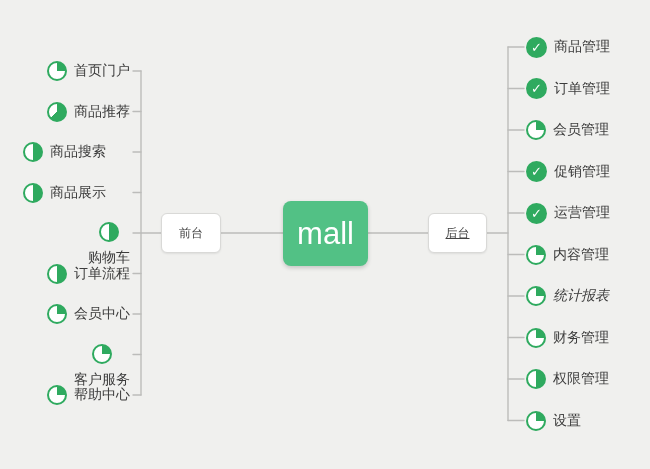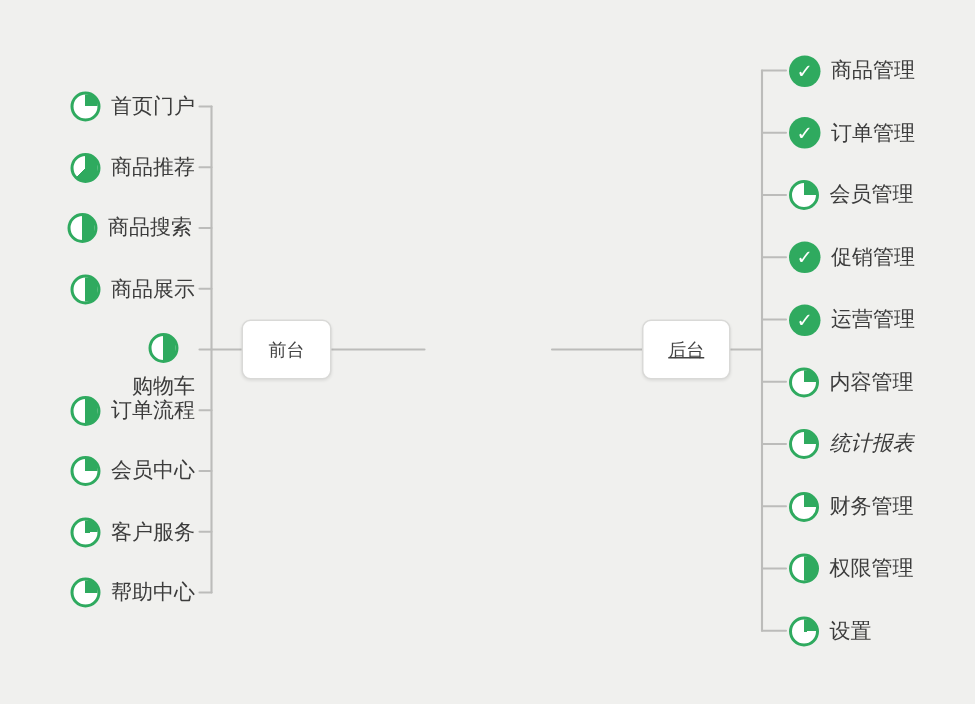--- a/index.html
+++ b/index.html
@@ -96,59 +96,62 @@
       <line x1="508" y1="296" x2="524" y2="296" stroke="#bcbcba" stroke-width="1.4" stroke-linecap="round"></line>
       <line x1="508" y1="337.5" x2="524" y2="337.5" stroke="#bcbcba" stroke-width="1.4" stroke-linecap="round"></line>
       <line x1="508" y1="379" x2="524" y2="379" stroke="#bcbcba" stroke-width="1.4" stroke-linecap="round"></line>
       <line x1="508" y1="420.5" x2="524" y2="420.5" stroke="#bcbcba" stroke-width="1.4" stroke-linecap="round"></line>
       <line x1="508" y1="47" x2="508" y2="420.5" stroke="#bcbcba" stroke-width="1.4" stroke-linecap="round"></line>
       <line x1="487" y1="233" x2="508" y2="233" stroke="#bcbcba" stroke-width="1.4" stroke-linecap="round"></line>
       <line x1="221" y1="233" x2="283" y2="233" stroke="#bcbcba" stroke-width="1.4" stroke-linecap="round"></line>
       <line x1="368" y1="233" x2="428" y2="233" stroke="#bcbcba" stroke-width="1.4" stroke-linecap="round"></line>
     </svg>
 
+  <div class="node root">
+    <span>mall</span>
+  </div>
 
   <div class="node branch" id="branch-left">
     <span>前台</span>
   </div>
 
   <div class="node branch" id="branch-right">
     <span>后台</span>
   </div>
 
   <div id="items">
       <div class="topic" style="top: 60px; right: 520px;">
       <span class="marker pie" style="background: conic-gradient(rgb(47, 170, 95) 0deg, rgb(47, 170, 95) 90deg, rgb(255, 255, 255) 90deg, rgb(255, 255, 255) 360deg);"></span>
       <span class="label">首页门户</span>
     </div>
       <div class="topic" style="top: 100.5px; right: 520px;">
       <span class="marker pie" style="background: conic-gradient(rgb(47, 170, 95) 0deg, rgb(47, 170, 95) 225deg, rgb(255, 255, 255) 225deg, rgb(255, 255, 255) 360deg);"></span>
       <span class="label">商品推荐</span>
     </div>
-      <div class="topic" style="top: 141px; right: 522px;">
+      <div class="topic" style="top: 141px; right: 544px;">
       <span class="marker pie" style="background: conic-gradient(rgb(47, 170, 95) 0deg, rgb(47, 170, 95) 180deg, rgb(255, 255, 255) 180deg, rgb(255, 255, 255) 360deg);"></span>
       <span class="label">商品搜索</span>
     </div>
-      <div class="topic" style="top: 181.5px; right: 520px; align-items: center;">
+      <div class="topic" style="top: 181.5px; right: 544px; align-items: center;">
       <span class="marker pie" style="background: conic-gradient(rgb(47, 170, 95) 0deg, rgb(47, 170, 95) 180deg, rgb(255, 255, 255) 180deg, rgb(255, 255, 255) 360deg);"></span>
       <span class="label">商品展示</span>
     </div>
       <div class="topic" style="top: 222px; right: 520px; flex-direction: column;">
       <span class="marker pie" style="background: conic-gradient(rgb(47, 170, 95) 0deg, rgb(47, 170, 95) 180deg, rgb(255, 255, 255) 180deg, rgb(255, 255, 255) 360deg);"></span>
       <span class="label">购物车</span>
     </div>
       <div class="topic" style="top: 262.5px; right: 520px;">
       <span class="marker pie" style="background: conic-gradient(rgb(47, 170, 95) 0deg, rgb(47, 170, 95) 180deg, rgb(255, 255, 255) 180deg, rgb(255, 255, 255) 360deg);"></span>
       <span class="label">订单流程</span>
     </div>
       <div class="topic" style="top: 303px; right: 520px;">
       <span class="marker pie" style="background: conic-gradient(rgb(47, 170, 95) 0deg, rgb(47, 170, 95) 90deg, rgb(255, 255, 255) 90deg, rgb(255, 255, 255) 360deg);"></span>
       <span class="label">会员中心</span>
     </div>
-      <div class="topic" style="top: 343.5px; right: 520px;">
+      <div class="topic" style="top: 343.5px; right: 520px; flex-direction: column;">
       <span class="marker pie" style="background: conic-gradient(rgb(47, 170, 95) 0deg, rgb(47, 170, 95) 90deg, rgb(255, 255, 255) 90deg, rgb(255, 255, 255) 360deg);"></span>
       <span class="label">客户服务</span>
     </div>
       <div class="topic" style="top: 384px; right: 520px;">
       <span class="marker pie" style="background: conic-gradient(rgb(47, 170, 95) 0deg, rgb(47, 170, 95) 90deg, rgb(255, 255, 255) 90deg, rgb(255, 255, 255) 360deg);"></span>
       <span class="label">帮助中心</span>
     </div>
       <div class="topic" style="top: 36px; left: 526px;">
       <span class="marker check" style="width: 21px; height: 21px; line-height: 21px;">✓</span>
       <span class="label">商品管理</span>

